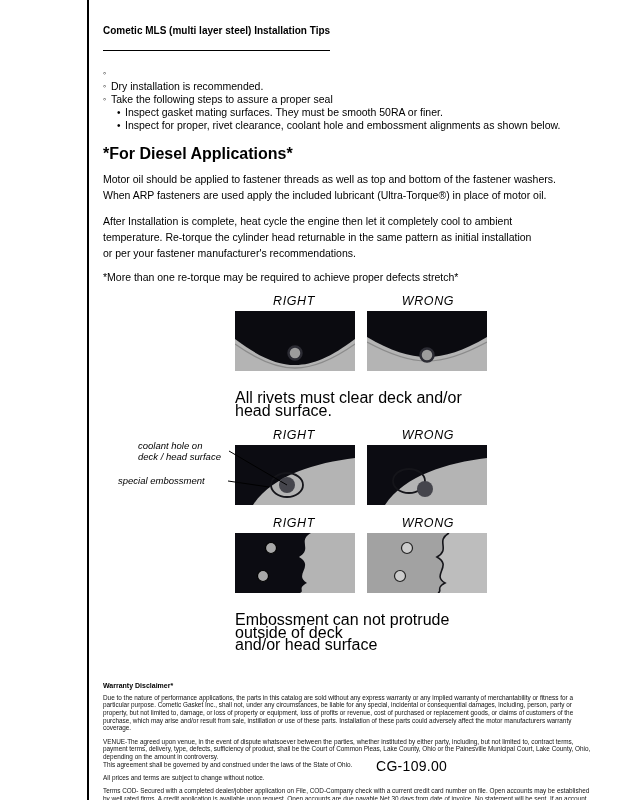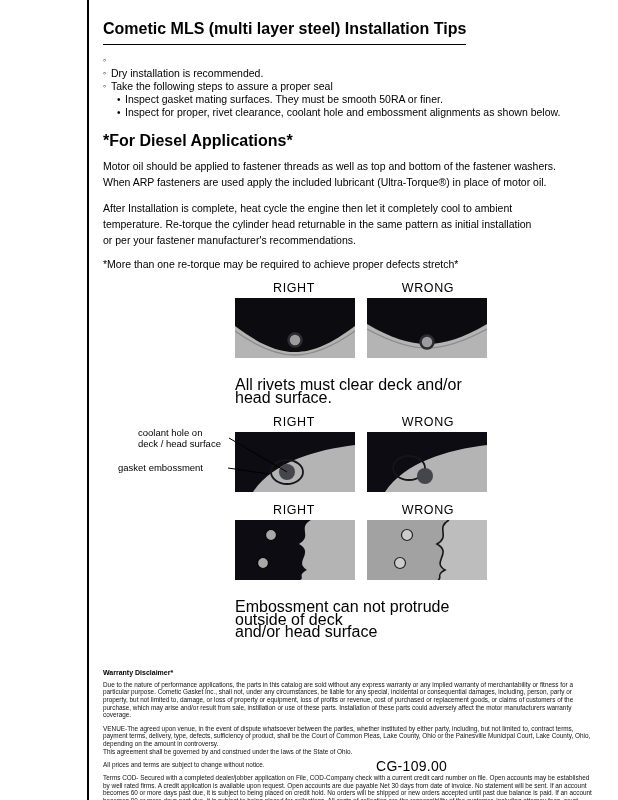--- a/index.html
+++ b/index.html
@@ -9,44 +9,44 @@
     font-family:"Liberation Sans","DejaVu Sans",sans-serif;
     color:#000;
     position:relative;
     overflow:hidden;
   }
   .left-rule { position:absolute; left:87px; top:0; width:2px; height:800px; background:#000; }
   .content { position:absolute; left:103px; top:20px; width:494px; }
 
   .title {
     display:inline-block;
-    font-size:16px; font-weight:bold;
+    font-size:10px; font-weight:bold;
     border-bottom:1.6px solid #000;
-    padding-bottom:6px;
-    margin-bottom:9px;
+    padding-bottom:14px;
+    margin-bottom:16px;
   }
   .tips { font-size:10.5px; line-height:13px; }
   .tip { display:flex; align-items:flex-start; }
   .tip .mk { width:8px; flex:0 0 8px; font-size:9px; line-height:13px; }
   .tip.sub { margin-left:14px; }
   .tip.sub .mk { font-size:10px; }
 
   .diesel-h { font-size:16px; font-weight:bold; margin:13px 0 8px; }
   .para { font-size:10.5px; line-height:16px; margin-bottom:10px; white-space:pre-line; }
   .note { font-size:10.5px; margin-bottom:11px; }
 
   .diagrams { margin-left:132px; width:252px; }
   .dg-row { position:relative; margin-bottom:11px; }
-  .dg-labels { display:flex; gap:16px; margin-bottom:3px; }
+  .dg-labels { display:flex; gap:16px; margin-bottom:3px;font-style:italic; }
   .dg-labels span { width:120px; text-align:center; font-size:12.5px; letter-spacing:0.6px; }
   .dg-panels { display:flex; gap:12px; }
   .dg-panels svg { width:120px; height:60px; display:block; }
   .dg-caption { font-size:16px; line-height:12.5px; margin-top:21px; white-space:pre-line; }
 
-  .side-label { position:absolute; font-size:9.5px; line-height:11px; white-space:pre-line; }
+  .side-label { position:absolute; font-size:9.5px; line-height:11px; white-space:pre-line;font-style:italic; }
   .lbl-coolant { left:-97px; top:12px; }
   .lbl-emboss  { left:-117px; top:47px; }
   .pointer-svg { position:absolute; left:-8px; top:14px; width:80px; height:60px; z-index:2; }
 
   .disclaimer { margin-top:30px; width:490px; }
   .disc-h { font-size:7px; font-weight:bold; margin-bottom:5px; }
   .disc-p { font-size:6.4px; line-height:7.7px; margin-bottom:5.5px; white-space:pre-line; color:#111; }
 
   .footer-code { position:absolute; left:376px; top:758px; font-size:14px; letter-spacing:0.3px; }
 </style>
@@ -128,21 +128,21 @@
         <svg viewBox="0 0 120 60">
           <rect width="120" height="60" fill="#b4b4b4"></rect>
           <path d="M0,0 H120 V13 C80,18 38,30 18,60 H0 Z" fill="#0c0c12"></path>
           <ellipse cx="42" cy="36" rx="16" ry="12" fill="none" stroke="#15151a" stroke-width="1.8"></ellipse>
           <circle cx="58" cy="44" r="8" fill="#45454c"></circle>
         </svg>
       </div>
 
       <div class="side-label lbl-coolant">coolant hole on
 deck / head surface</div>
-      <div class="side-label lbl-emboss">gasket embossment</div>
+      <div class="side-label lbl-emboss">special embossment</div>
       <svg class="pointer-svg" viewBox="0 0 80 60">
         <line x1="2" y1="9" x2="60" y2="43" stroke="#000" stroke-width="1"></line>
         <line x1="1" y1="39" x2="42" y2="45" stroke="#000" stroke-width="1"></line>
       </svg>
     </div>
 
     <div class="dg-row">
       <div class="dg-labels">
         <span>RIGHT</span>
         <span>WRONG</span>

